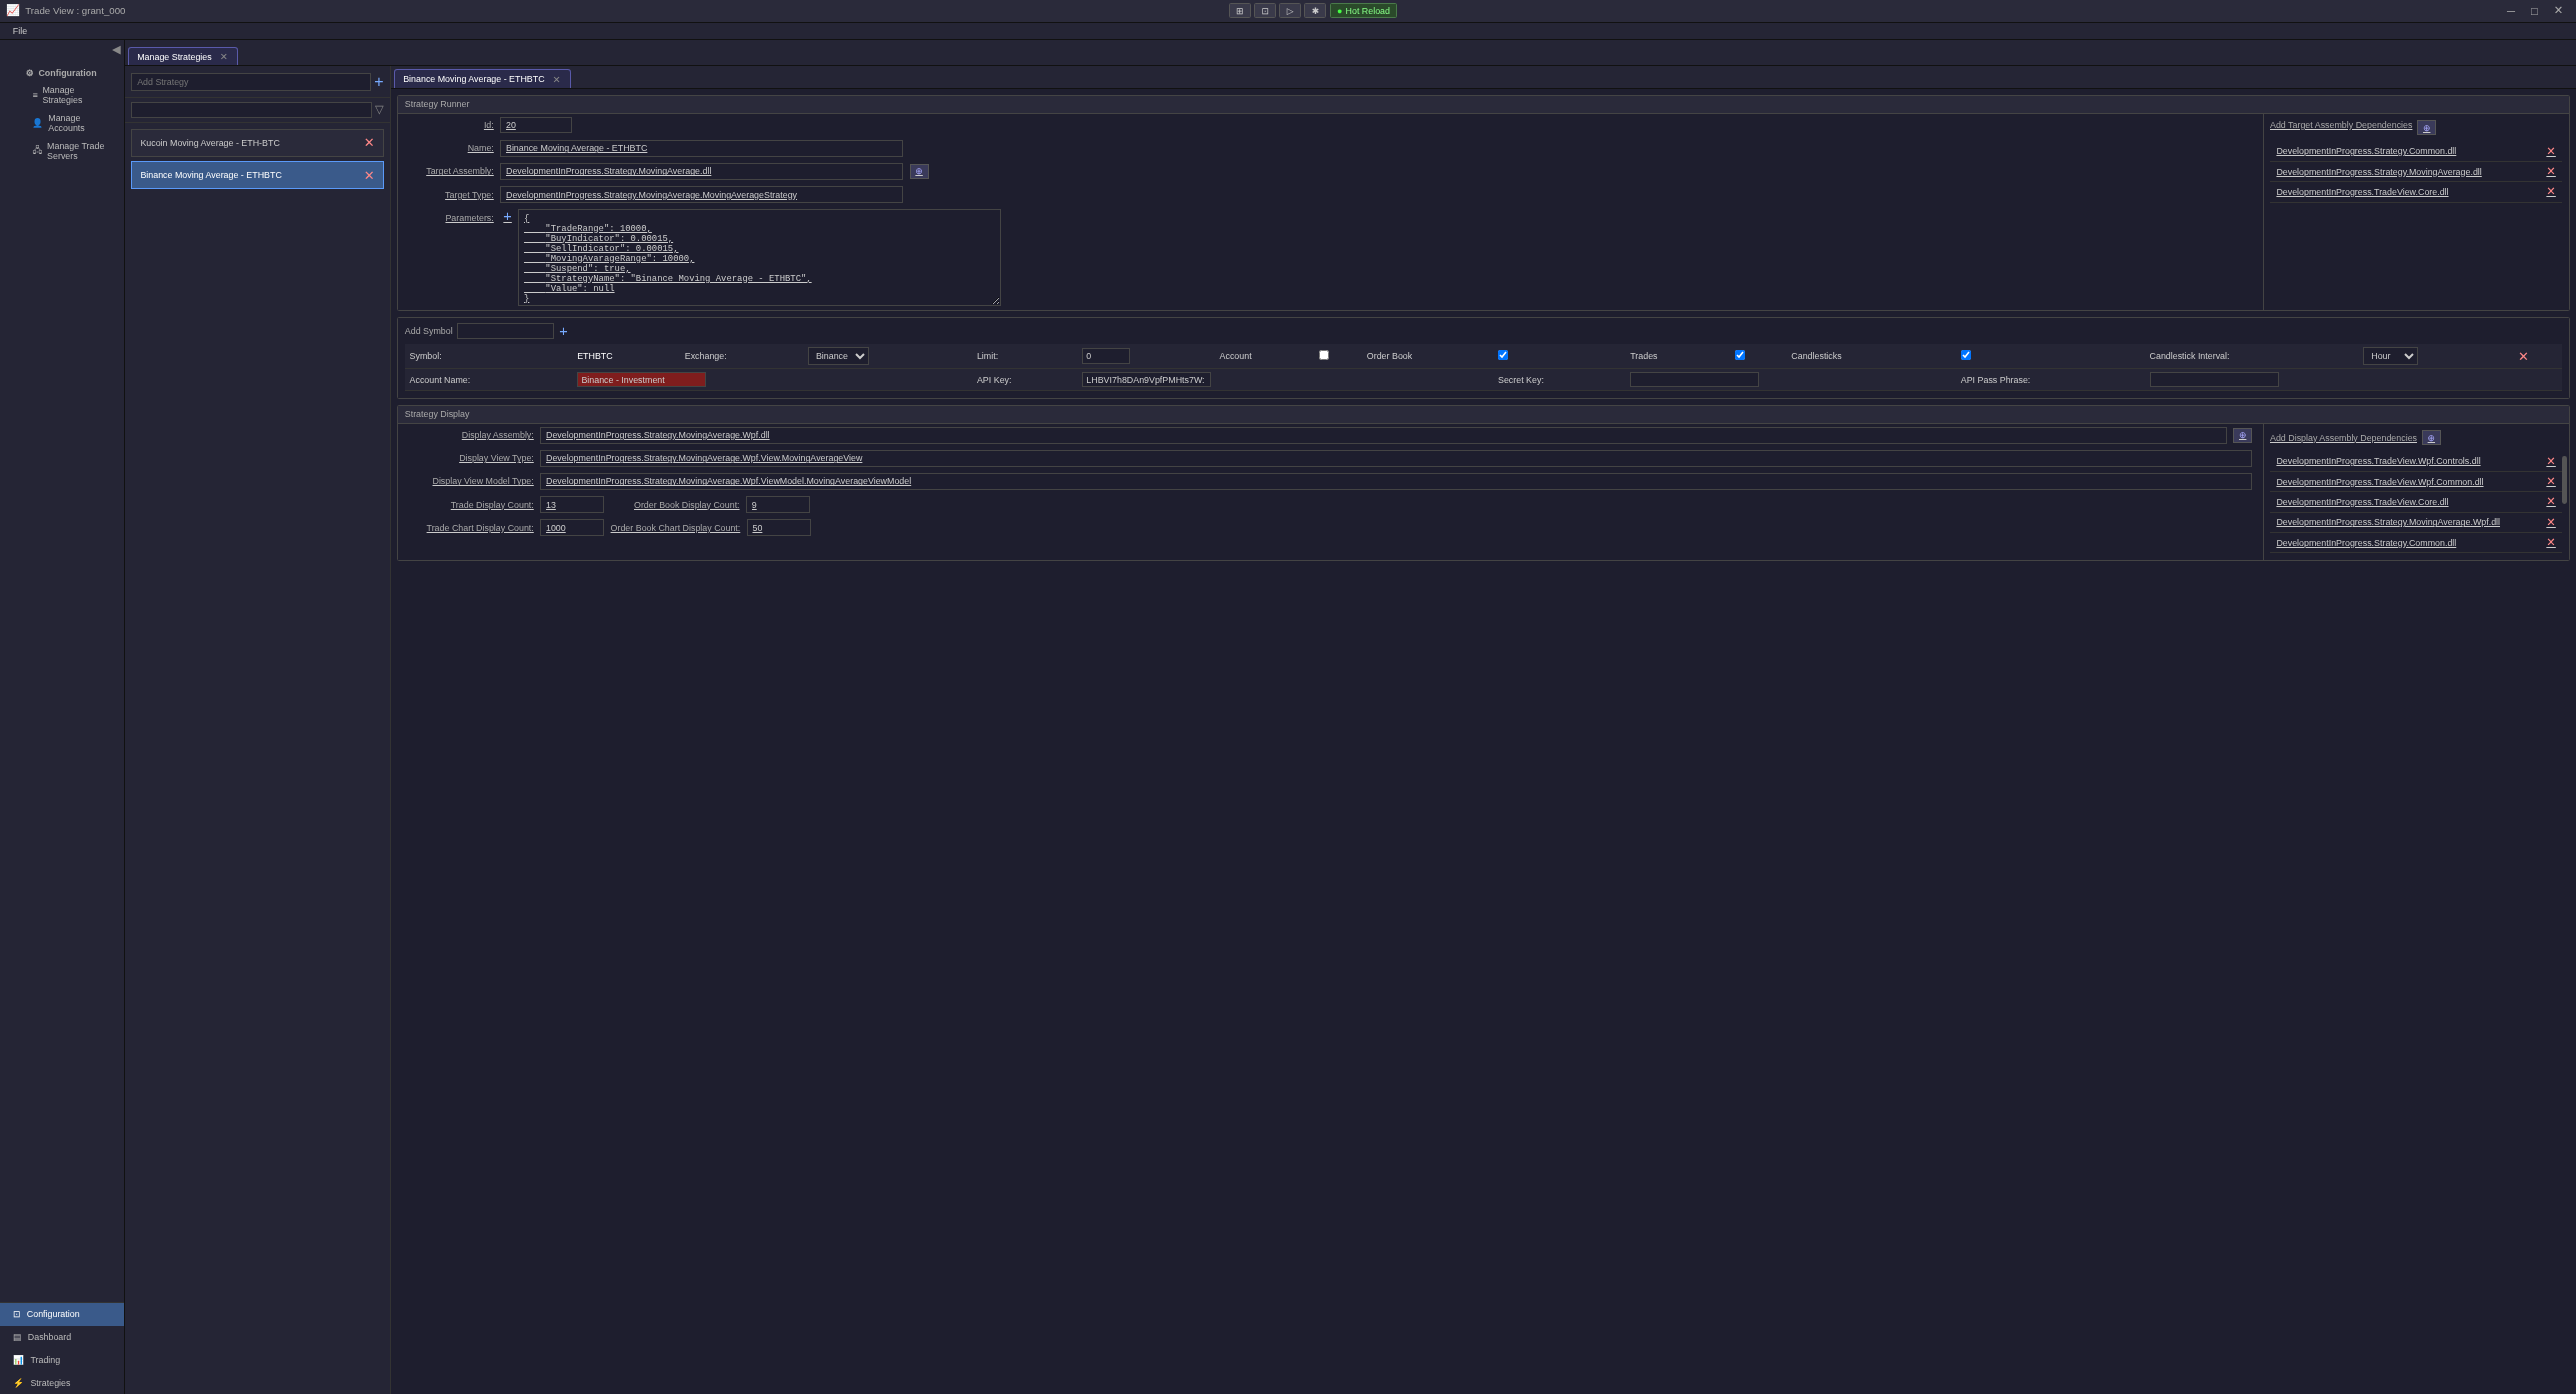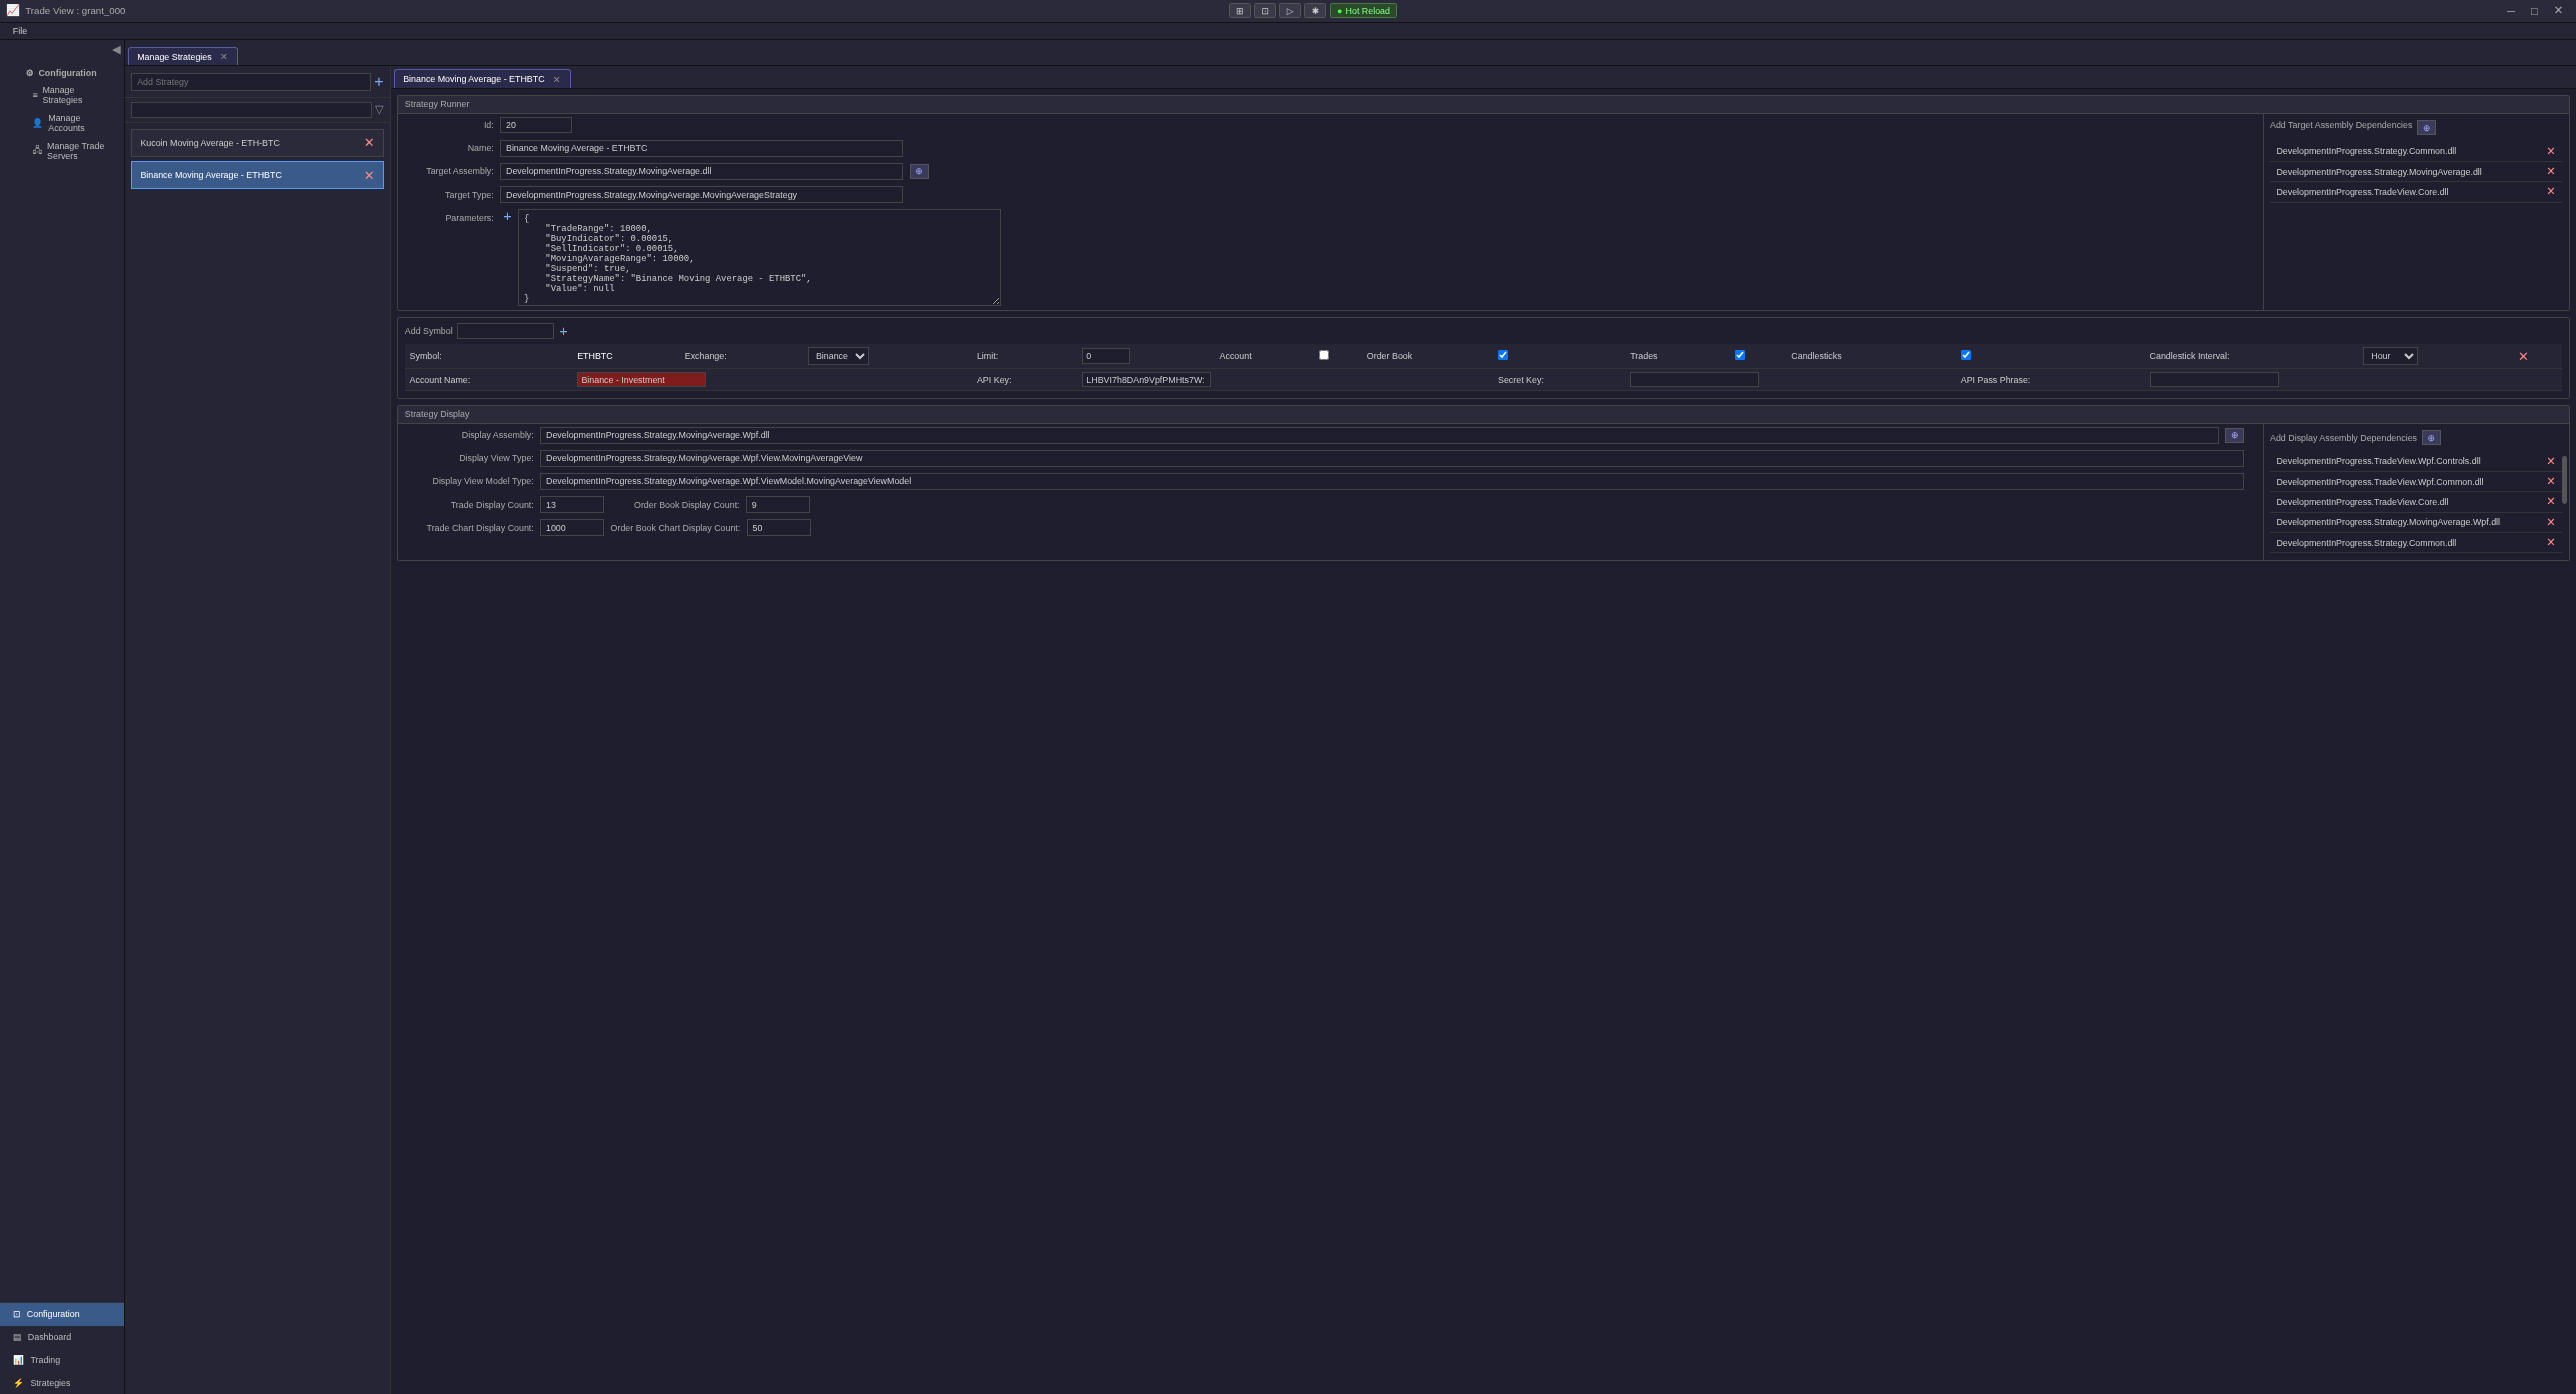--- a/index.html
+++ b/index.html
@@ -494,21 +494,22 @@
       width: 129px;
     }
 
     
     ::-webkit-scrollbar { width: 4.8px; height: 4.8px; }
     ::-webkit-scrollbar-track { background: #1e1e2e; }
     ::-webkit-scrollbar-thumb { background: #444; border-radius: 2.4px; }
 
     .section-inner {
       display: flex;
-      gap: 12px;
+      gap: 4px;
+      text-decoration: underline;
     }
     .section-left { flex: 1; }
     .section-right { width: 306px; flex-shrink: 0; }
 
     .runner-params-row {
       display: flex;
       align-items: flex-start;
       padding: 3.2px 6.4px;
       gap: 6.4px;
     }

